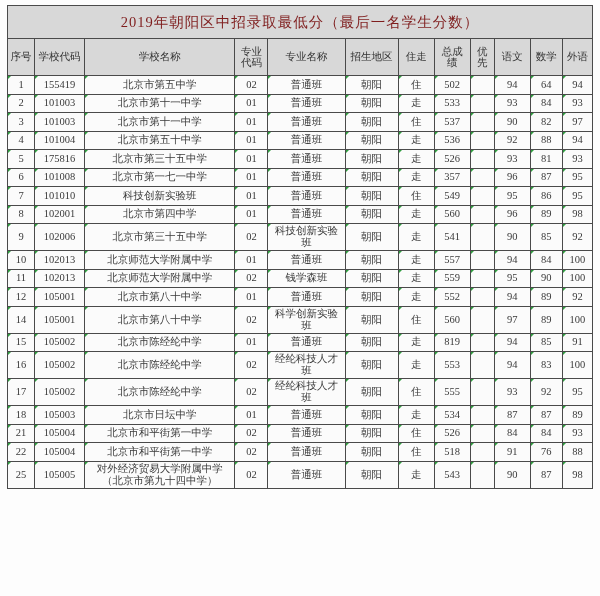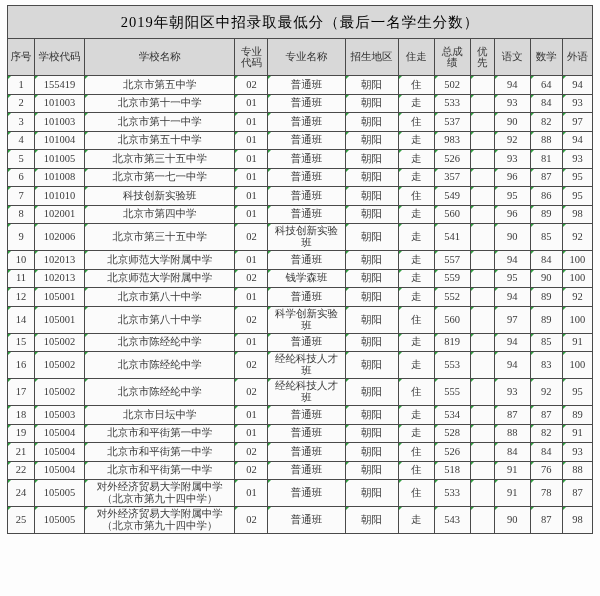--- a/index.html
+++ b/index.html
@@ -22,21 +22,21 @@
     width: 100%;
     height: 33px;
     background: #d8d8d8;
     border: 1px solid #4a4a4a;
     border-bottom: none;
     display: flex;
     align-items: center;
     justify-content: center;
     font-size: 14.5px;
     letter-spacing: 1px;
-    color: #000000;
+    color: #7f1d1d;
   }
   table.score-table {
     border-collapse: collapse;
     table-layout: fixed;
     width: 100%;
   }
   .score-table th, .score-table td {
     box-sizing: border-box;
     border: 1px solid #4a4a4a;
     text-align: center;
@@ -153,29 +153,29 @@
           <td>97</td>
         </tr>
         <tr>
           <td>4</td>
           <td>101004</td>
           <td>北京市第五十中学</td>
           <td>01</td>
           <td>普通班</td>
           <td>朝阳</td>
           <td>走</td>
-          <td>983</td>
+          <td>536</td>
           <td></td>
           <td>92</td>
           <td>88</td>
           <td>94</td>
         </tr>
         <tr>
           <td>5</td>
-          <td>101005</td>
+          <td>175816</td>
           <td>北京市第三十五中学</td>
           <td>01</td>
           <td>普通班</td>
           <td>朝阳</td>
           <td>走</td>
           <td>526</td>
           <td></td>
           <td>93</td>
           <td>81</td>
           <td>93</td>
@@ -342,34 +342,20 @@
           <td>普通班</td>
           <td>朝阳</td>
           <td>走</td>
           <td>534</td>
           <td></td>
           <td>87</td>
           <td>87</td>
           <td>89</td>
         </tr>
         <tr>
-          <td>19</td>
-          <td>105004</td>
-          <td>北京市和平街第一中学</td>
-          <td>01</td>
-          <td>普通班</td>
-          <td>朝阳</td>
-          <td>走</td>
-          <td>528</td>
-          <td></td>
-          <td>88</td>
-          <td>82</td>
-          <td>91</td>
-        </tr>
-        <tr>
           <td>21</td>
           <td>105004</td>
           <td>北京市和平街第一中学</td>
           <td>02</td>
           <td>普通班</td>
           <td>朝阳</td>
           <td>住</td>
           <td>526</td>
           <td></td>
           <td>84</td>
@@ -382,34 +368,20 @@
           <td>北京市和平街第一中学</td>
           <td>02</td>
           <td>普通班</td>
           <td>朝阳</td>
           <td>住</td>
           <td>518</td>
           <td></td>
           <td>91</td>
           <td>76</td>
           <td>88</td>
-        </tr>
-        <tr>
-          <td>24</td>
-          <td>105005</td>
-          <td>对外经济贸易大学附属中学（北京市第九十四中学）</td>
-          <td>01</td>
-          <td>普通班</td>
-          <td>朝阳</td>
-          <td>住</td>
-          <td>533</td>
-          <td></td>
-          <td>91</td>
-          <td>78</td>
-          <td>87</td>
         </tr>
         <tr>
           <td>25</td>
           <td>105005</td>
           <td>对外经济贸易大学附属中学（北京市第九十四中学）</td>
           <td>02</td>
           <td>普通班</td>
           <td>朝阳</td>
           <td>走</td>
           <td>543</td>

